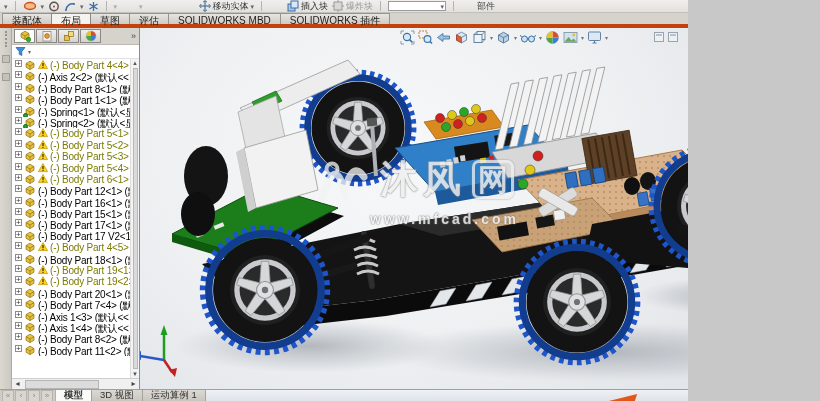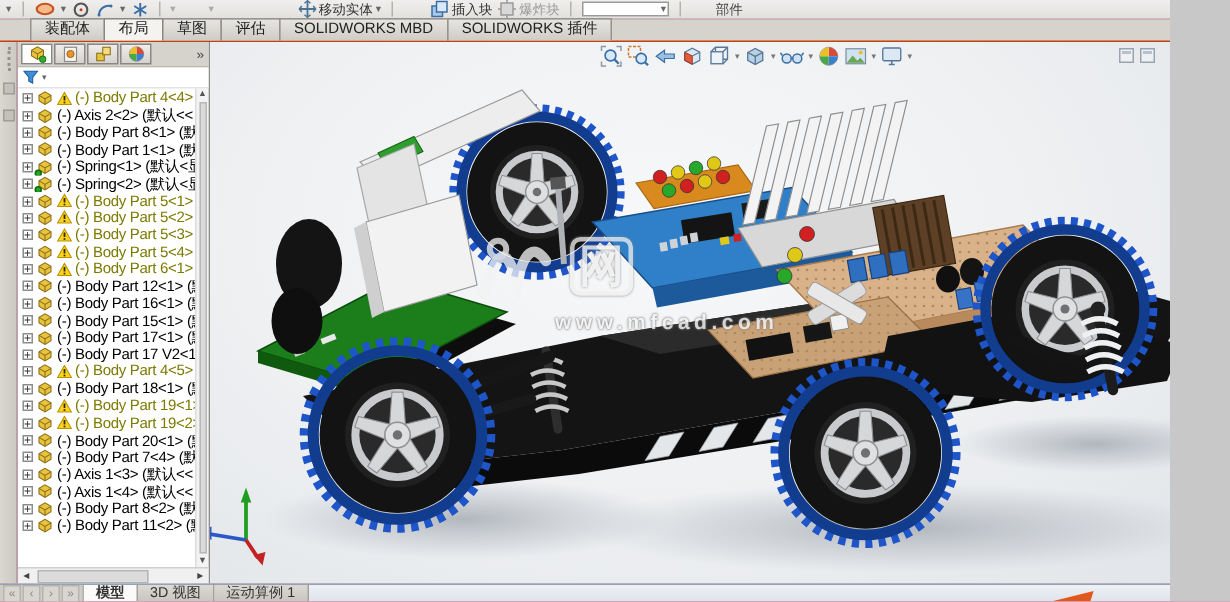--- a/index.html
+++ b/index.html
@@ -1,34 +1,34 @@
 <!DOCTYPE html>
 <html style="--accent-blue: #1e55c8; --tire-navy: #123c8e; --pcb-green: #1b7e1b; --board-blue: #2f80c8; --perfboard-tan: #d9b289; --chassis-black: #141414; --warn-olive: #7c7a00; --led-red: #d02020; --led-yellow: #e0c818; --led-green: #28a828; --status-orange: #e2571b;"><head>
 <meta charset="utf-8">
 <style>
   html,body{margin:0;padding:0;background:#c8c8c8;}
   *{box-sizing:border-box;font-family:"Liberation Sans","DejaVu Sans",sans-serif;}
-  .app{position:relative;width:780px;height:401px;overflow:hidden;background:#ec4899;user-select:none;}
+  .app{position:relative;width:688px;height:401px;overflow:hidden;background:#4d7c0f;user-select:none;}
 
   
   .ribbon{height:13px;background:linear-gradient(#f0efed,#e2e1de);border-bottom:1px solid #c2c0bb;
           display:flex;align-items:center;gap:4px;padding:0 4px;overflow:hidden;}
   .ribbon .sep{width:1px;height:10px;background:#b5b3ae;margin:0 3px;}
   .caret{font-size:7px;color:#666;line-height:1;}
   .caret.gray{color:#aaa;}
   .ric{display:inline-flex;align-items:center;}
   .rlabel{font-size:9px;color:#333;white-space:nowrap;}
   .rgroup{display:inline-flex;align-items:center;gap:2px;white-space:nowrap;}
   .rgroup.disabled .rlabel{color:#9a9a9a;}
   .combo{width:58px;height:10px;background:#fff;border:1px solid #9a9a9a;display:inline-flex;justify-content:flex-end;align-items:center;padding-right:1px;}
   .rlabel2{font-size:9px;color:#444;margin-left:16px;}
   .ribbon-spacer{flex:1;}
 
   
-  .cmdtabs{height:15px;background:#d6d3cd;display:flex;align-items:flex-end;padding-left:20px;border-bottom:1px solid #c2410c;}
+  .cmdtabs{height:15px;background:#d6d3cd;display:flex;padding-left:2px;border-bottom:4px solid #c2410c;}
   .ctab{font-size:10px;color:#222;padding:1px 9px 1px;border:1px solid #969390;border-bottom:none;
         background:linear-gradient(#e7e5e1,#cfccc6);margin-right:-1px;white-space:nowrap;line-height:12px;}
   .ctab.active{background:#f4f3f0;position:relative;z-index:2;border-color:#8a8784;}
 
   
   .main{display:flex;height:361px;}
 
   .dock{width:12px;background:linear-gradient(90deg,#dbd8d2,#ccc9c3);border-right:1px solid #aeaba5;display:flex;flex-direction:column;align-items:center;padding-top:3px;}
   .grip{width:0;height:16px;border-left:2px dotted #96938d;margin-bottom:8px;}
   .dock-ic{width:8px;height:8px;border:1px solid #a09d97;background:#c4c1bb;margin-bottom:10px;}
@@ -36,21 +36,21 @@
   
   .fm{width:128px;background:#fff;border-right:1px solid #8f8d89;display:flex;flex-direction:column;position:relative;}
   .fm-tabs{height:17px;background:#d6d3cd;display:flex;align-items:center;gap:1px;padding:1px 2px;border-bottom:1px solid #bdbab4;}
   .fm-tab{width:21px;height:14px;border:1px solid #8a8784;background:linear-gradient(#efeeec,#d6d3cd);display:flex;align-items:center;justify-content:center;}
   .fm-tab.active{background:#fdfdfc;}
   .fm-chevron{margin-left:auto;font-size:9px;color:#444;line-height:1;padding-right:1px;}
   .fm-filter{height:14px;background:#fff;border-bottom:1px solid #e3e3e3;display:flex;align-items:center;gap:2px;padding-left:3px;}
   .fm-filter .caret{font-size:6px;}
   .fm-tree{flex:1;overflow:hidden;position:relative;padding-top:1px;}
   .tree-rows{margin-right:9px;}
-  .trow{display:flex;align-items:center;gap:2px;height:11.4px;padding-left:3px;white-space:nowrap;overflow:hidden;}
+  .trow{display:flex;align-items:flex-start;gap:2px;height:11.4px;padding-left:3px;white-space:nowrap;overflow:hidden;}
   .expand{flex:0 0 auto;width:7px;height:7px;border:1px solid #8c8c8c;background:#fff;position:relative;}
   .expand::before{content:"+";position:absolute;left:0;top:-1px;width:5px;font-size:8px;line-height:8px;color:#333;}
   .ic-wrap{position:relative;flex:0 0 auto;width:12px;height:11px;}
   .ic-wrap svg{position:absolute;left:0;top:0;}
   .spring-dot{display:none;position:absolute;left:-1px;bottom:-1px;width:5px;height:5px;border-radius:50%;background:#24a424;border:1px solid #0d6b0d;}
   .trow.spring .spring-dot{display:block;}
   .warn-ic{display:none;flex:0 0 auto;}
   .trow.warn .warn-ic{display:inline-block;}
   .tlabel{font-size:10px;color:#000;letter-spacing:-0.2px;}
   .trow.warn .tlabel{color:var(--warn-olive,#808000);}
@@ -831,20 +831,21 @@
           <polygon points="5,10 13,8 11,17" fill="#c22222"></polygon>
         </g>
       </svg>
 
       <div class="watermark">
         <div class="wm-row">
           <svg width="56" height="46">
             <path d="M4,42 C12,16 18,10 24,26 L27,34 C31,14 38,8 46,20" fill="none" stroke="rgba(242,242,242,0.9)" stroke-width="7" stroke-linecap="round"></path>
             <circle cx="14" cy="12" r="5.5" fill="none" stroke="rgba(242,242,242,0.9)" stroke-width="4"></circle>
           </svg>
+          <span class="wm-brand">沐风</span>
           <span class="wm-boxed">网</span>
         </div>
         <div class="wm-url">www.mfcad.com</div>
       </div>
     </div>
   </div>
 
   <div class="bottombar">
     <div class="navbtns">
       <span class="navbtn">«</span>

